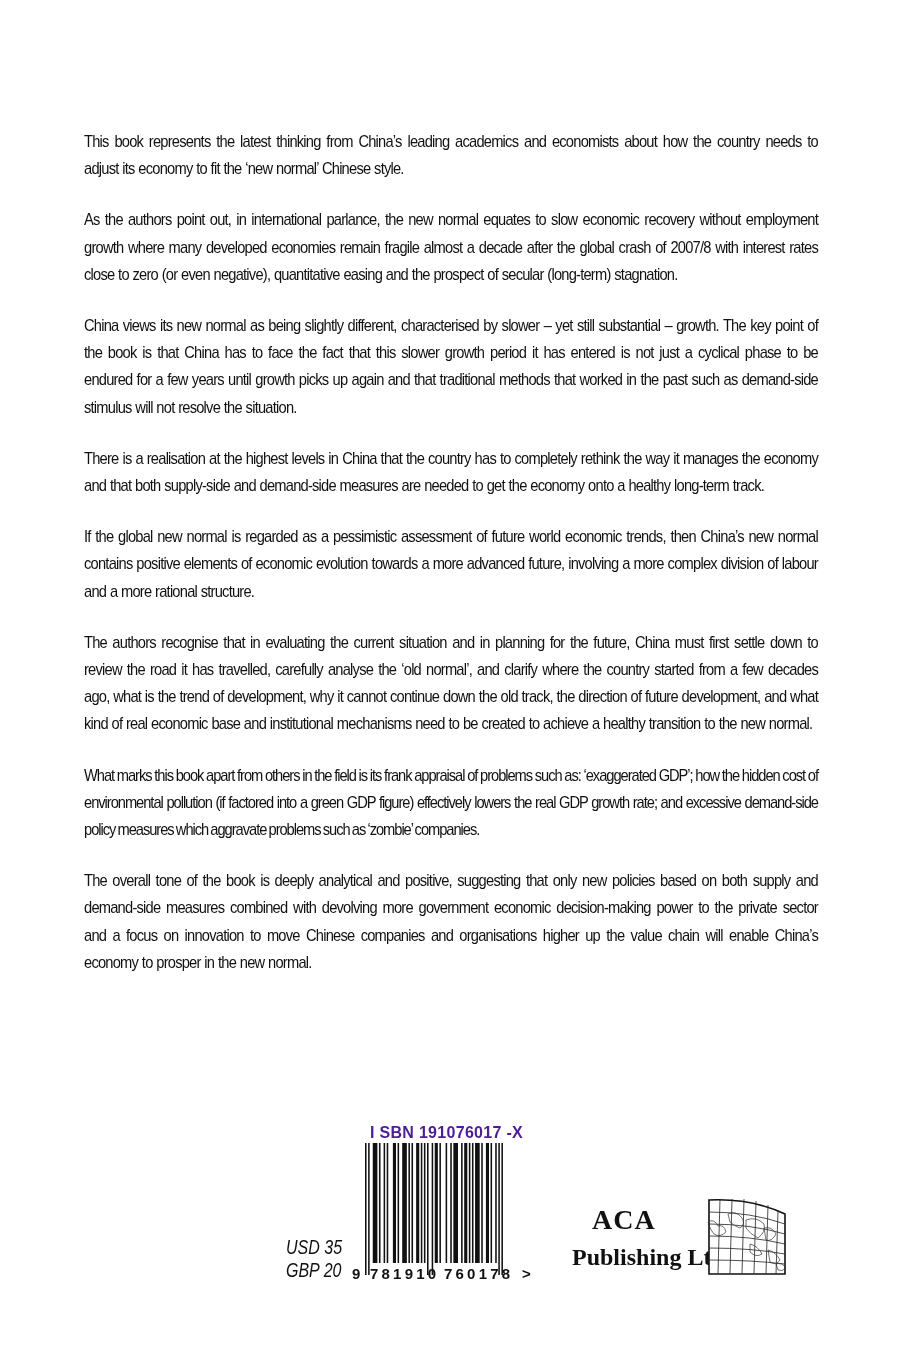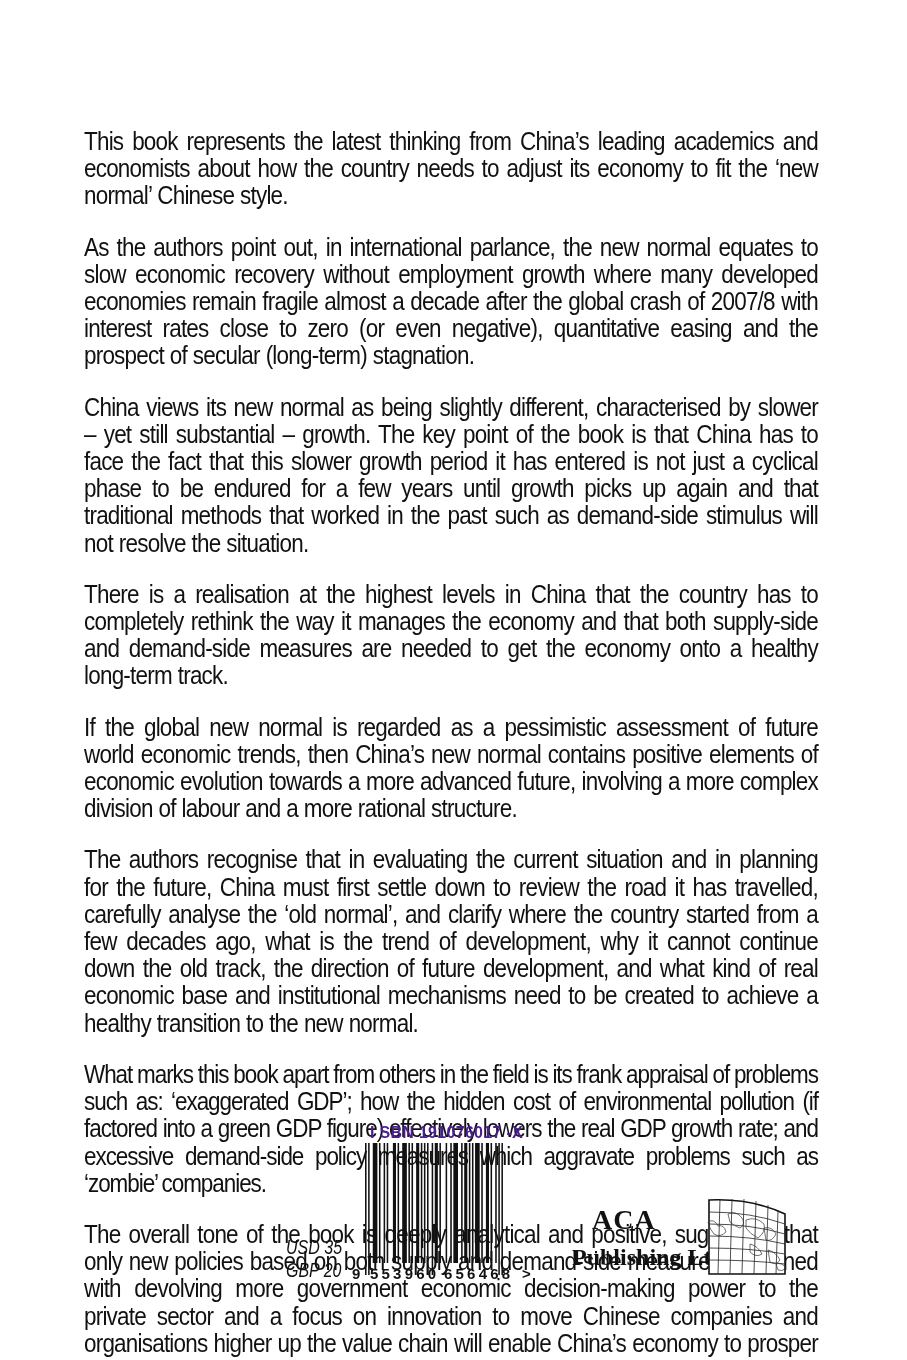--- a/index.html
+++ b/index.html
@@ -16,21 +16,21 @@
     }
     .blurb {
       position: absolute;
       left: 84px;
       top: 128px;
       width: 734px;
     }
     .para {
       margin: 0 0 24px 0;
       font-family: "Liberation Sans", sans-serif;
-      font-size: 26px;
+      font-size: 17px;
       line-height: 27.2px;
       text-align: justify;
       text-align-last: left;
       letter-spacing: -0.9px;
       word-spacing: 0.5px;
       transform-origin: 0 0;
     }
     .para-inner {
       display: block;
       width: 850px;
@@ -195,22 +195,22 @@
       <rect x="120.90" y="0" width="3.10" height="120" fill="#111"></rect>
       <rect x="125.55" y="0" width="1.55" height="120" fill="#111"></rect>
       <rect x="130.20" y="0" width="1.55" height="120" fill="#111"></rect>
       <rect x="133.30" y="0" width="1.55" height="132" fill="#111"></rect>
       <rect x="136.40" y="0" width="1.55" height="132" fill="#111"></rect>
     </svg>
 </div>
 
 <div class="barcode-digits">
   <span style="left:0px">9</span>
-  <span style="left:18px; letter-spacing:3.2px">553960</span>
-  <span style="left:92px; letter-spacing:3.2px">656468</span>
+  <span style="left:18px; letter-spacing:3.2px">781910</span>
+  <span style="left:92px; letter-spacing:3.2px">760178</span>
   <span style="left:170px">&gt;</span>
 </div>
 
 <div class="publisher">
   <div class="pub-name">ACA</div>
   <div class="pub-sub">Publishing Ltd</div>
   <svg class="globe" viewBox="0 0 82 78">
     <path d="M3 2 Q45 0 79 16 L79 76 L3 76 Z" fill="#fff" stroke="#111" stroke-width="1.6"></path>
     <g stroke="#222" stroke-width="0.8" fill="none">
       <path d="M3 14 Q45 14 79 26"></path>

